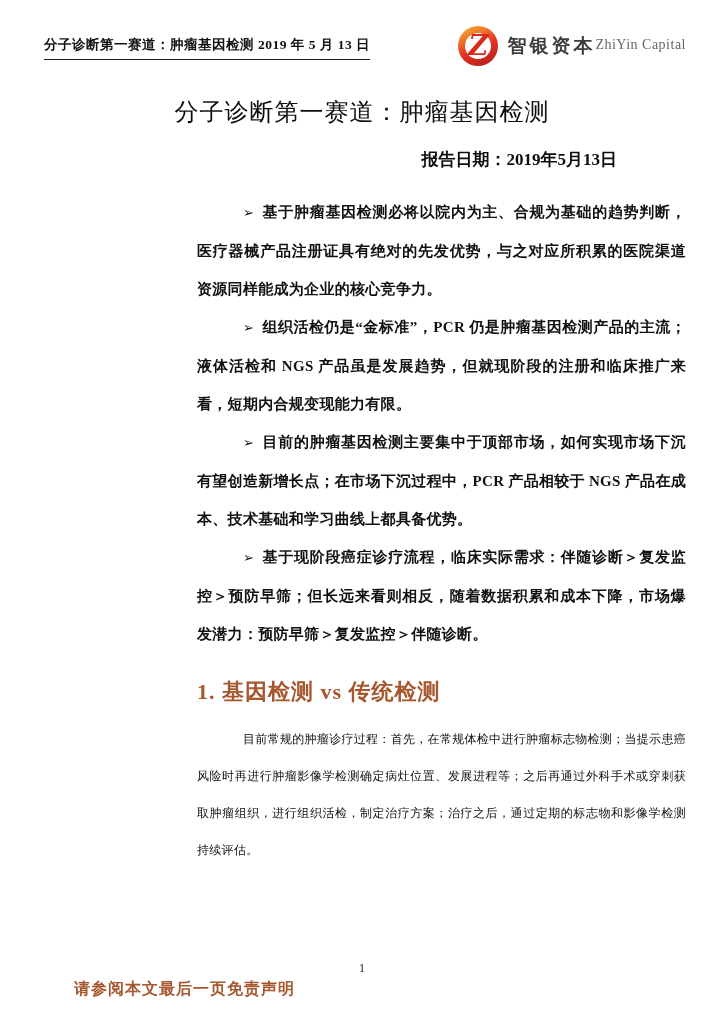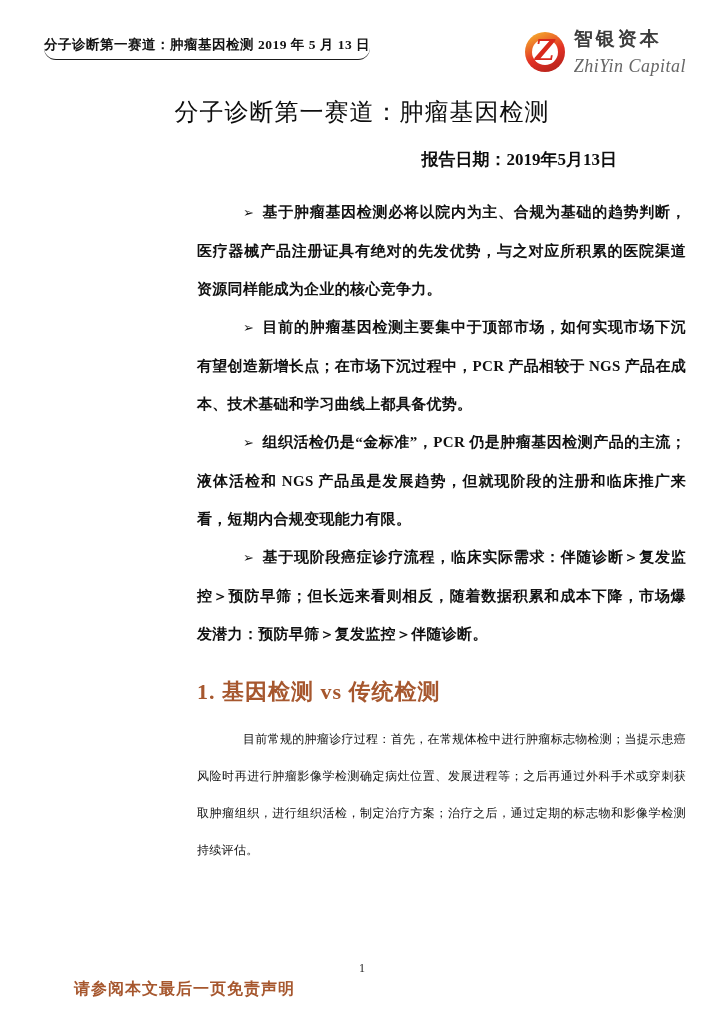--- a/index.html
+++ b/index.html
@@ -1,15 +1,15 @@
 <!DOCTYPE html>
 <html><head>
 <meta charset="utf-8">
 <style>
-  * { box-sizing: border-box; border-radius: 27px; }
+  * { box-sizing: border-box; }
   html, body { margin: 0; padding: 0; background: #fff; }
   body {
     width: 724px; height: 1024px;
     font-family: "Liberation Serif", "DejaVu Serif", serif;
     color: #111;
   }
   .page { position: relative; width: 724px; height: 1024px; background: #fff; overflow: hidden; }
 
   
   .header { position: absolute; top: 26px; left: 44px; right: 38px;
@@ -21,24 +21,24 @@
   }
   .logo { display: flex; align-items: center; gap: 9px; }
   .logo-mark { position: relative; width: 40px; height: 40px; flex: 0 0 auto; }
   .logo-ring { position: absolute; inset: 0; border-radius: 50%;
     background: linear-gradient(155deg, #f4a52c 10%, #e23125 55%, #b0211a 95%); }
   .logo-ring::after { content: ""; position: absolute; inset: 7px; border-radius: 50%; background: #fff; }
   .logo-z { position: absolute; inset: 0; z-index: 1;
     display: flex; align-items: center; justify-content: center;
     font-family: "DejaVu Serif", serif; font-style: italic; font-weight: bold;
     font-size: 27px; color: #d8291c; transform: translateY(-1px); }
-  .logo-text { display: flex; flex-direction: column; }
+  .logo-text { display: flex; }
   .logo-cn { font-family: "Liberation Sans", "DejaVu Sans", sans-serif;
     font-size: 19px; font-weight: bold; color: #3d3d3d; letter-spacing: 3px; }
-  .logo-en { font-size: 18px; font-style: italic; color: #666; margin-top: 4px; letter-spacing: 0.5px; }
+  .logo-en { font-size: 14px; color: #666; margin-top: 4px; letter-spacing: 0.5px; }
 
   
   .title { position: absolute; top: 96px; left: 0; width: 100%; margin: 0;
     text-align: center; font-size: 24px; font-weight: normal; color: #0d0d0d; letter-spacing: 1px; }
   .report-date { position: absolute; top: 148px; left: 197px; width: 420px;
     text-align: right; font-size: 17px; font-weight: bold; color: #0d0d0d; }
 
   
   .content { position: absolute; top: 193px; left: 197px; width: 489px; }
   .bullet { margin: 0; font-size: 15px; font-weight: bold; line-height: 38px;
@@ -74,22 +74,22 @@
       </div>
     </div>
   </header>
 
   <h1 class="title">分子诊断第一赛道：肿瘤基因检测</h1>
 
   <div class="report-date">报告日期：2019年5月13日</div>
 
   <main class="content">
     <p class="bullet"><span class="marker">➢</span><span>基于肿瘤基因检测必将以院内为主、合规为基础的趋势判断，医疗器械产品注册证具有绝对的先发优势，与之对应所积累的医院渠道资源同样能成为企业的核心竞争力。</span></p>
+    <p class="bullet"><span class="marker">➢</span><span>组织活检仍是“金标准”，PCR 仍是肿瘤基因检测产品的主流；液体活检和 NGS 产品虽是发展趋势，但就现阶段的注册和临床推广来看，短期内合规变现能力有限。</span></p>
     <p class="bullet"><span class="marker">➢</span><span>目前的肿瘤基因检测主要集中于顶部市场，如何实现市场下沉有望创造新增长点；在市场下沉过程中，PCR 产品相较于 NGS 产品在成本、技术基础和学习曲线上都具备优势。</span></p>
-    <p class="bullet"><span class="marker">➢</span><span>组织活检仍是“金标准”，PCR 仍是肿瘤基因检测产品的主流；液体活检和 NGS 产品虽是发展趋势，但就现阶段的注册和临床推广来看，短期内合规变现能力有限。</span></p>
     <p class="bullet"><span class="marker">➢</span><span>基于现阶段癌症诊疗流程，临床实际需求：伴随诊断＞复发监控＞预防早筛；但长远来看则相反，随着数据积累和成本下降，市场爆发潜力：预防早筛＞复发监控＞伴随诊断。</span></p>
 
     <h2 class="section-heading">1. 基因检测 vs 传统检测</h2>
 
     <p class="body-para">目前常规的肿瘤诊疗过程：首先，在常规体检中进行肿瘤标志物检测；当提示患癌风险时再进行肿瘤影像学检测确定病灶位置、发展进程等；之后再通过外科手术或穿刺获取肿瘤组织，进行组织活检，制定治疗方案；治疗之后，通过定期的标志物和影像学检测持续评估。</p>
   </main>
 
   <div class="footer-disclaimer">请参阅本文最后一页免责声明</div>
   <div class="page-number">1</div>
 

